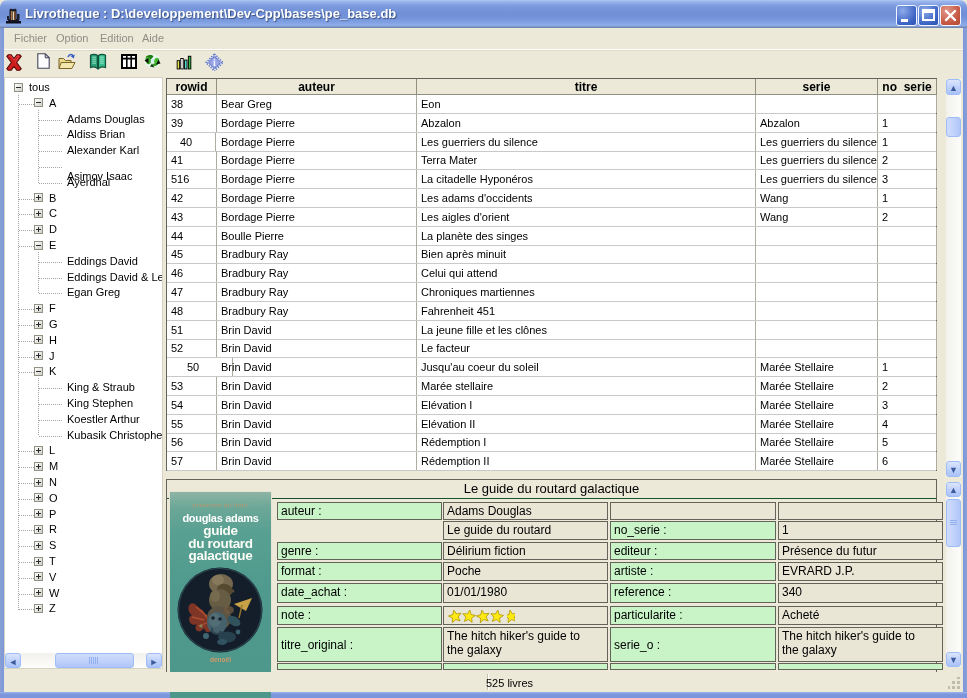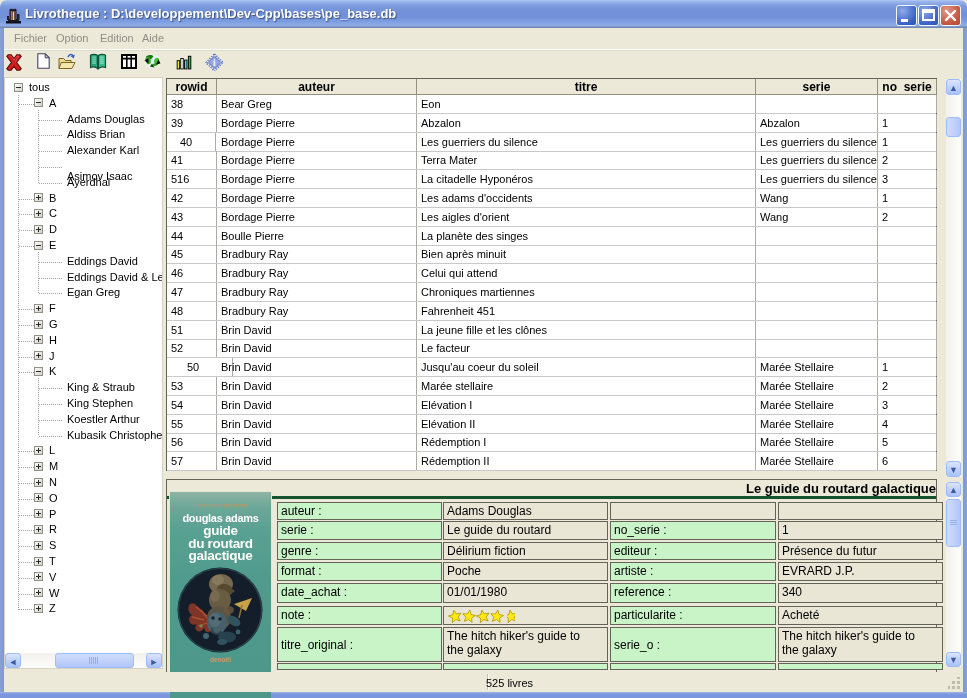--- a/index.html
+++ b/index.html
@@ -36,21 +36,21 @@
 .sbtrackv{position:absolute;background:linear-gradient(90deg,#f2f1ec,#fdfdfb)}
 .sbtrackh{position:absolute;background:linear-gradient(#f2f1ec,#fdfdfb)}
 .arr{position:absolute;font-size:9px;color:#3c5a9c;font-weight:bold;width:100%;text-align:center}
 
 #grid{left:166px;top:78px;width:771px;height:393px;background:#fff;border:1px solid #63635a}
 .hcell{position:absolute;top:0;height:16px;background:#ece9d8;border-right:1px solid #8f8f82;border-bottom:1px solid #8f8f82;font-weight:bold;font-size:12px;text-align:center;line-height:16px}
 .rrow{position:absolute;left:0;width:769px;height:19px;border-bottom:1px solid #c9c9c9}
 .rcell{position:absolute;top:0;height:18px;font-size:11px;line-height:18px;padding-left:4px;border-right:1px solid #acaca0;white-space:nowrap;overflow:hidden}
 
 #detail{left:166px;top:479px;width:771px;height:194px;background:#ece9d8;border:1px solid #636357}
-#dtitle{position:absolute;left:0;top:0;width:769px;height:19px;border-bottom:3px solid #14532d;font-weight:bold;font-size:13px;text-align:right;line-height:18px}
+#dtitle{position:absolute;left:0;top:0;width:769px;height:19px;border-bottom:1px solid #14532d;font-weight:normal;font-size:13px;text-align:center;line-height:18px}
 .dcell{position:absolute;border:1px solid #63635a;font-size:12px;padding:1px 3px;overflow:hidden;line-height:14px}
 .lab{background:#c8f4c8}
 .val{background:#e9e6d5}
 
 #statusbar{left:4px;top:672px;width:959px;height:20px;background:#ece9d8;font-size:11px}
 </style></head><body>
 <div class="abs" id="titlebar"></div>
 <svg class="abs" style="left:5px;top:8px" width="17" height="16" viewBox="0 0 17 16">
  <rect x="1" y="13" width="15" height="2.5" fill="#10101c"></rect>
  <rect x="3" y="11" width="11" height="2.5" fill="#1a1a28"></rect>
@@ -396,21 +396,20 @@
       <div class="arr" style="top:3px">▼</div>
     </div>
 <div class="sbthumb" style="left:0;top:38px;width:15px;height:20px"></div>
 </div>
 <div class="abs" id="detail">
     <div id="dtitle">Le guide du routard galactique</div>
     <div class="dcell lab" style="left:110px;top:21.5px;width:165px;height:18px">auteur :</div>
     <div class="dcell val" style="left:276px;top:21.5px;width:165px;height:18px">Adams Douglas</div>
     <div class="dcell val" style="left:443px;top:21.5px;width:166px;height:18px"></div>
     <div class="dcell val" style="left:611px;top:21.5px;width:165px;height:18px"></div>
-    <div class="dcell lab" style="left:110px;top:41.0px;width:165px;height:18.5px">serie :</div>
     <div class="dcell lab" style="left:443px;top:41.0px;width:166px;height:18.5px">no_serie :</div>
     <div class="dcell val" style="left:276px;top:41.0px;width:165px;height:18.5px">Le guide du routard</div>
     <div class="dcell val" style="left:611px;top:41.0px;width:165px;height:18.5px">1</div>
     <div class="dcell lab" style="left:110px;top:61.5px;width:165px;height:18.5px">genre :</div>
     <div class="dcell val" style="left:276px;top:61.5px;width:165px;height:18.5px">Délirium fiction</div>
     <div class="dcell lab" style="left:443px;top:61.5px;width:166px;height:18.5px">editeur :</div>
     <div class="dcell val" style="left:611px;top:61.5px;width:165px;height:18.5px">Présence du futur</div>
     <div class="dcell lab" style="left:110px;top:82.0px;width:165px;height:18.5px">format :</div>
     <div class="dcell val" style="left:276px;top:82.0px;width:165px;height:18.5px">Poche</div>
     <div class="dcell lab" style="left:443px;top:82.0px;width:166px;height:18.5px">artiste :</div>

